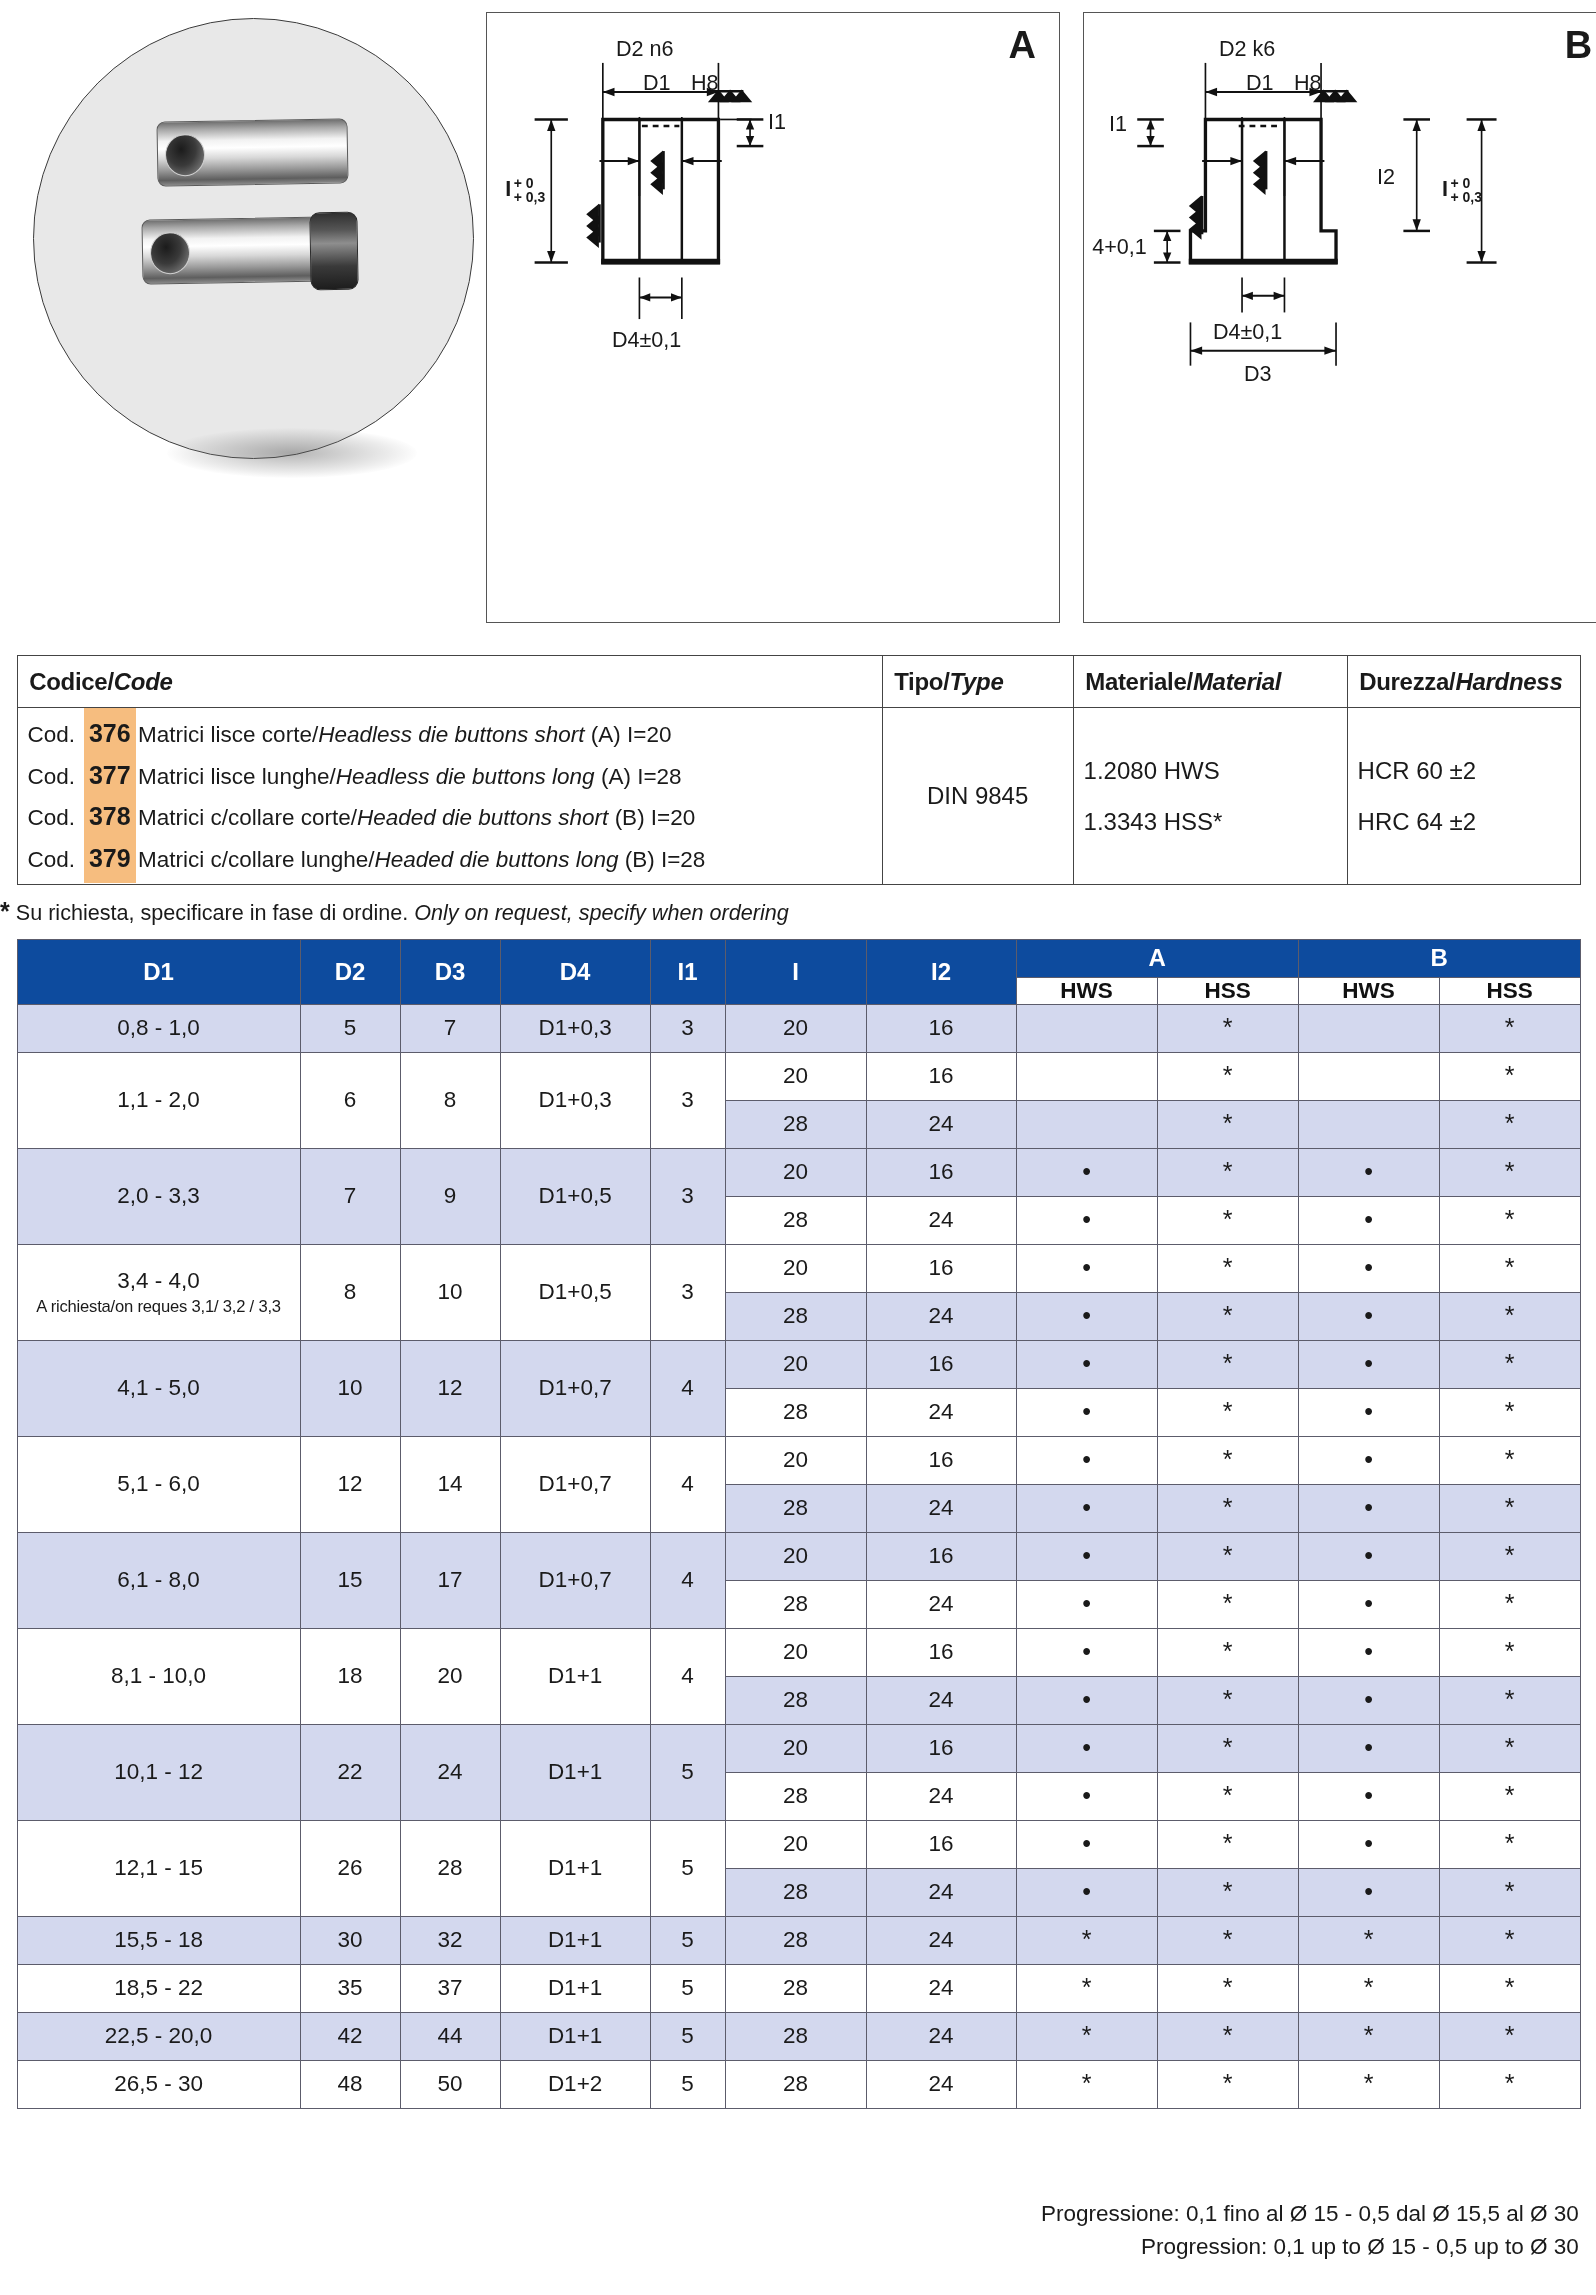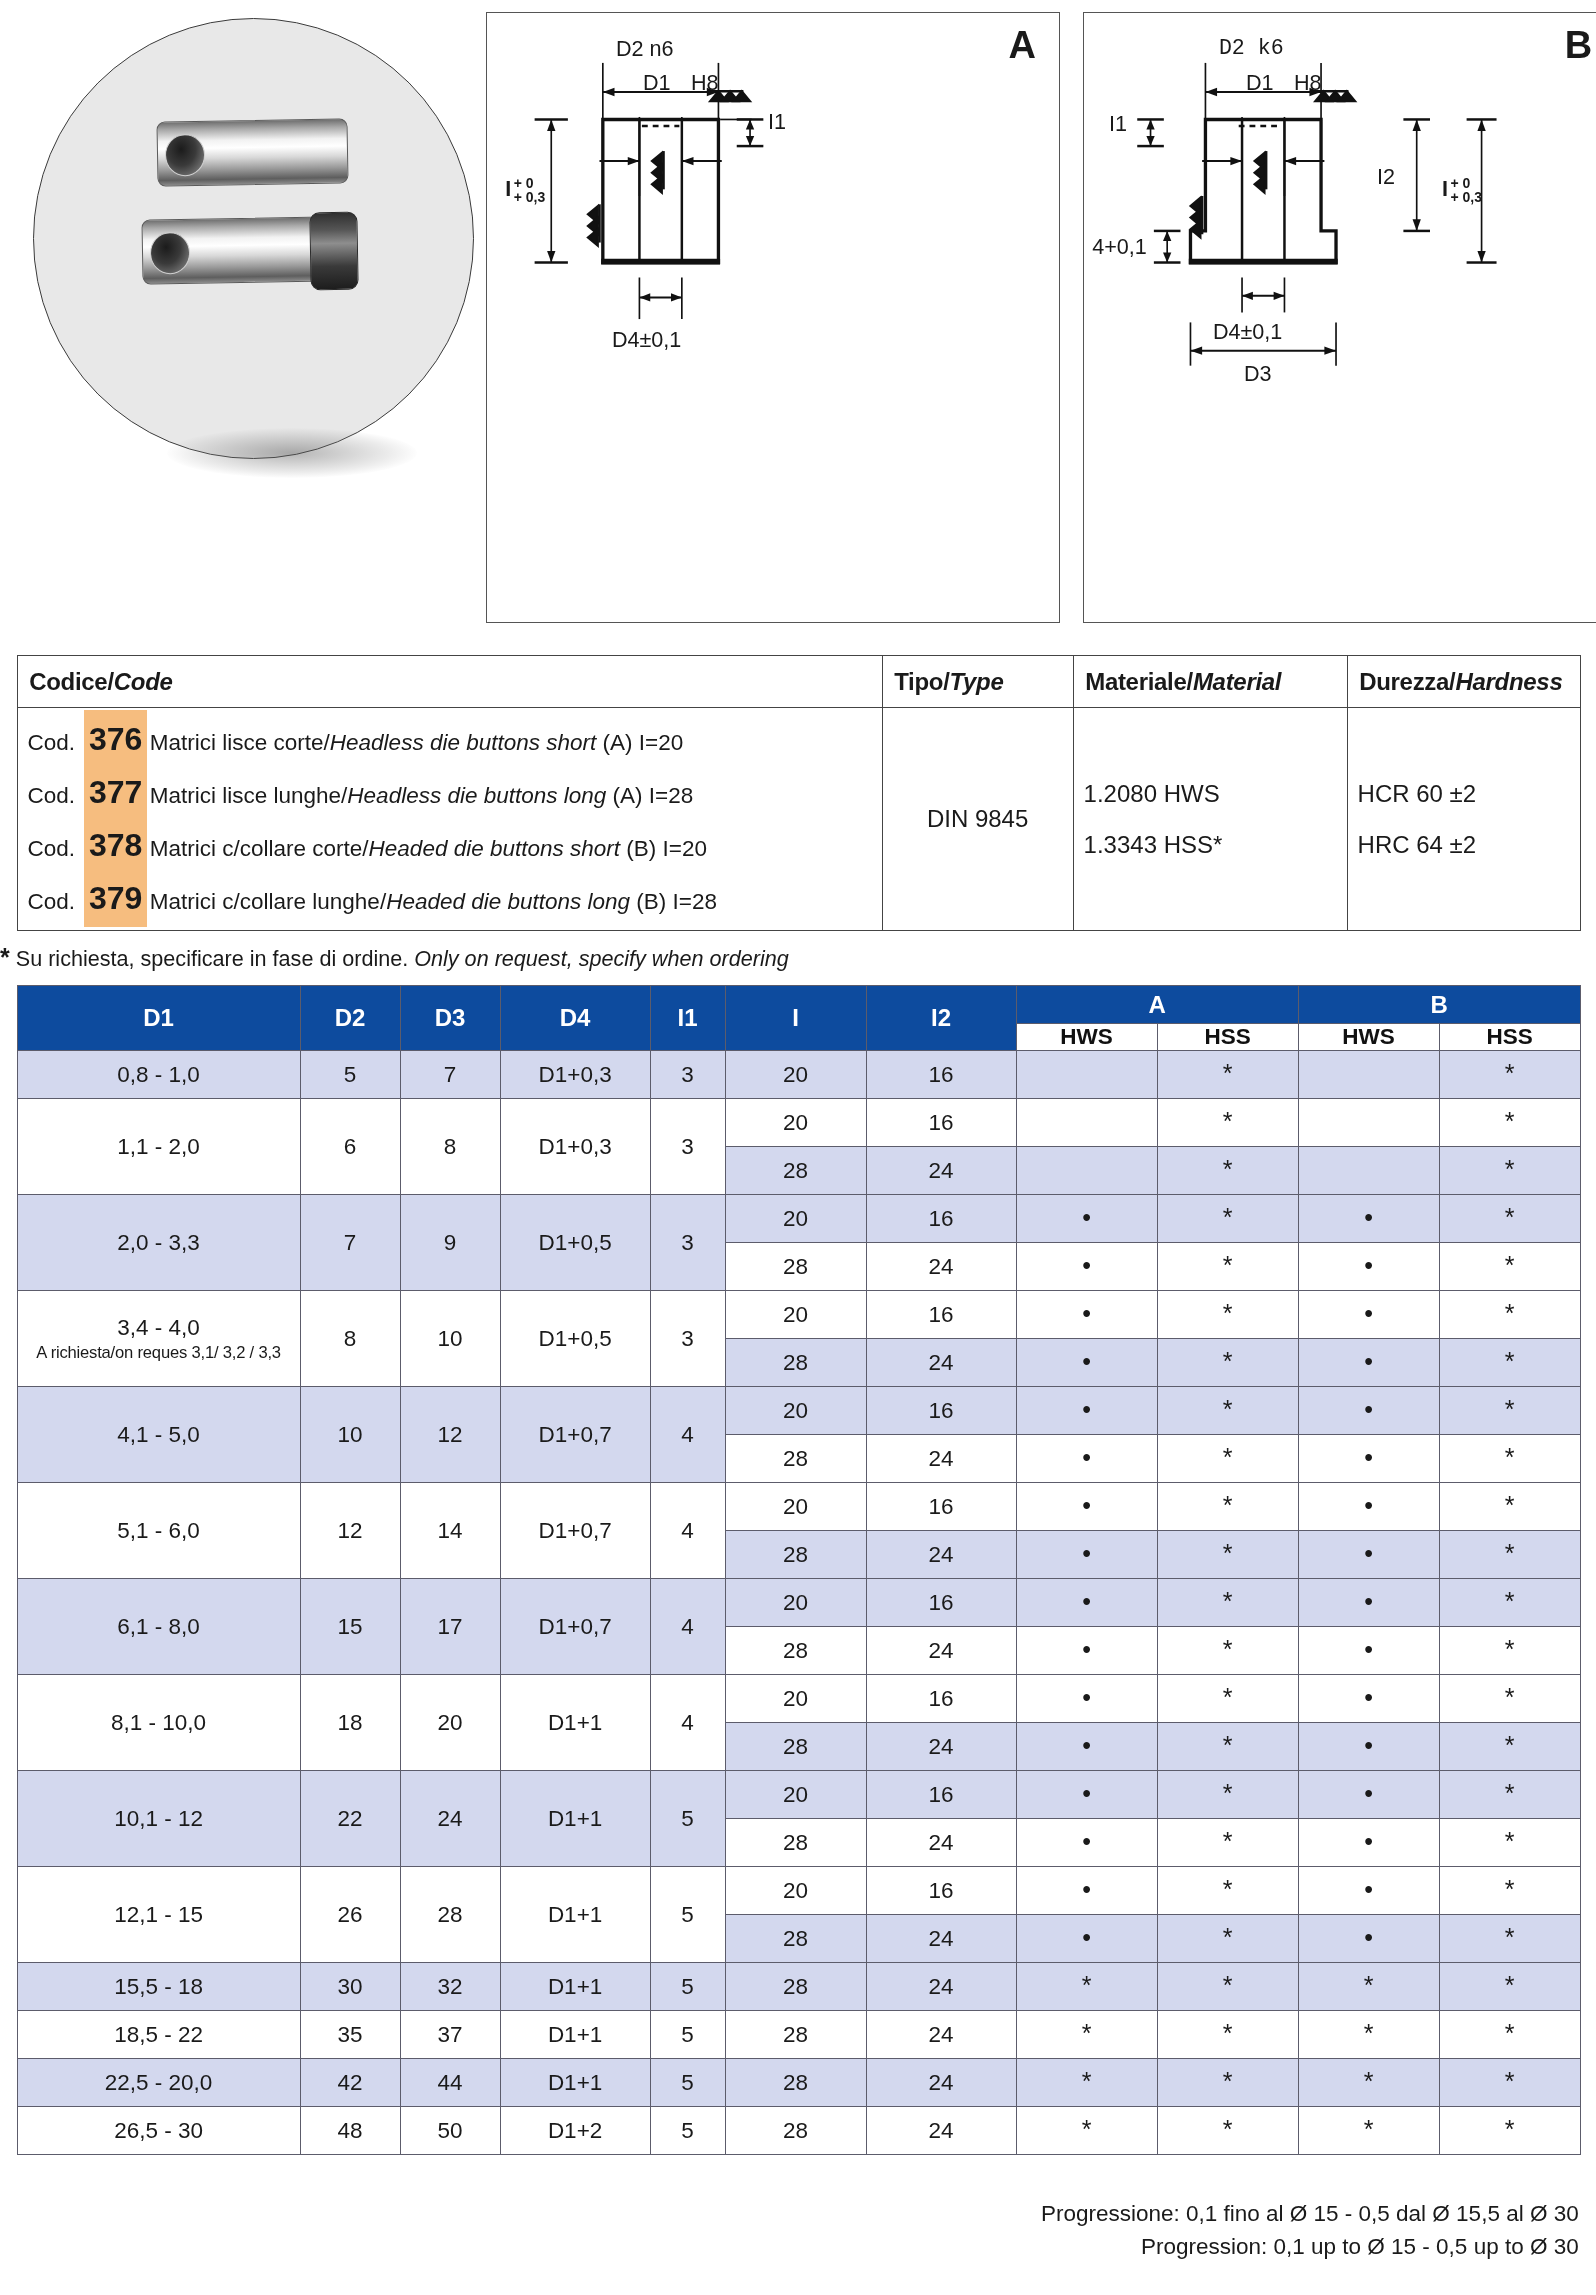--- a/index.html
+++ b/index.html
@@ -111,21 +111,21 @@
   }
   .code-table th {
     font-size:24px; font-weight:bold; text-align:left;
     letter-spacing:-0.3px; padding:8.3px 11.6px; height:52px;
   }
   .code-table th i { font-style:italic; }
   .code-lines { font-size:22.5px; line-height:1.66; padding:11.6px 11.6px 13.3px 11.6px; }
   .code-lines .ln { white-space:nowrap; }
   .code-lines i { font-style:italic; }
   .hl {
-    background:#f6bd7f; font-weight:bold; font-size:32px;
+    background:#f6bd7f; font-weight:bold; font-size:25px;
     padding:11px 5px; margin:0 2.5px;
   }
   .mid-cell { font-size:24px; text-align:left; padding-left:20px; }
   .mid-cell .l2 { margin-top:23px; }
 
   
   .note-line {
     text-align:left; padding:11.6px 25px 8.3px 0;
     font-size:21.6px;
   }
@@ -346,21 +346,21 @@
         <path d="M217,196 l-12,10 l12,10 z" fill="#111"></path>
         <line x1="219" y1="166" x2="219" y2="212" stroke-width="3"></line>
 
         <path d="M140,222 l-12,10 l12,10 z" fill="#111"></path>
         <path d="M140,236 l-12,10 l12,10 z" fill="#111"></path>
         <path d="M140,250 l-12,10 l12,10 z" fill="#111"></path>
         <line x1="142" y1="220" x2="142" y2="266" stroke-width="3"></line>
       </g>
     </svg>
 
-    <div class="dim-txt" style="left:135px; top:23px;font-family:Liberation Mono, monospace;">D2 k6</div>
+    <div class="dim-txt" style="left:135px; top:23px;">D2 k6</div>
     <div class="dim-txt" style="left:162px; top:57px;">D1</div>
     <div class="dim-txt" style="left:210px; top:57px;">H8</div>
     <div class="dim-txt" style="left:25px; top:98px;">I1</div>
     <div class="dim-txt" style="left:293px; top:151px;">I2</div>
     <div class="dim-txt" style="left:8.3px; top:221px;">4+0,1</div>
     <div class="dim-txt" style="left:129px; top:306px;">D4±0,1</div>
     <div class="dim-txt" style="left:160px; top:348px;">D3</div>
     <div class="dim-txt" style="left:358px; top:163px; font-weight:bold;">
       <span>I</span><span class="sub-frac"><span style="display:block">+ 0</span><span style="display:block">+ 0,3</span></span>
     </div>

